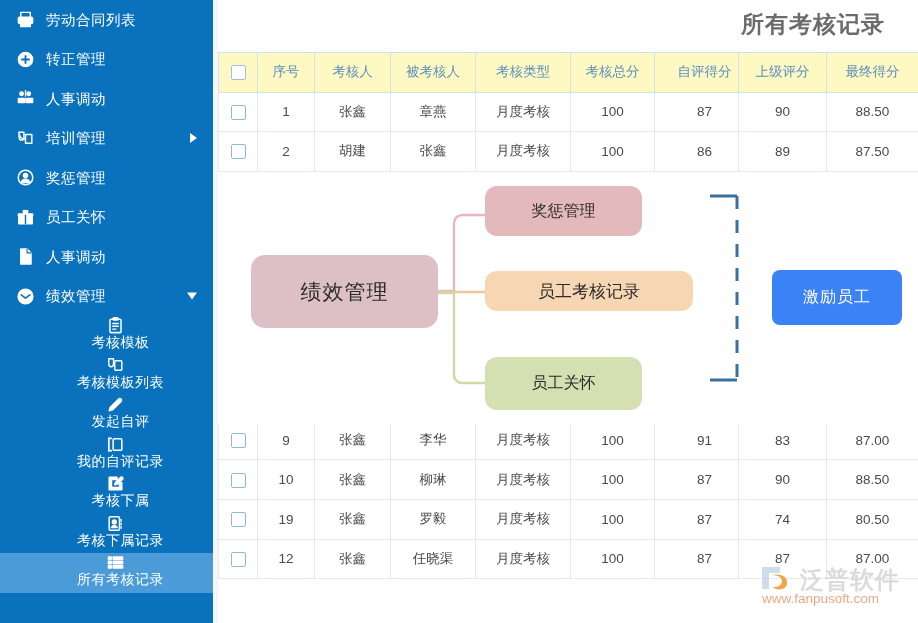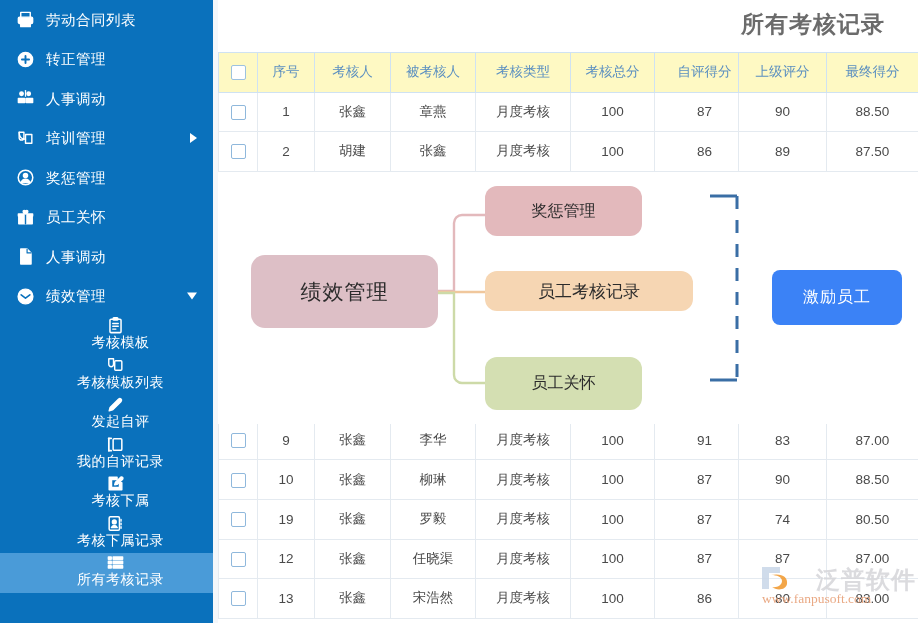--- a/index.html
+++ b/index.html
@@ -149,28 +149,28 @@
   #connectors { position: absolute; left: 0; top: 0; width: 700px; height: 248px; }
   #bracket { position: absolute; left: 0; top: 0; width: 700px; height: 248px; }
 
   
   #watermark {
     position: absolute; left: 758px; top: 563px;
     width: 160px; height: 52px; pointer-events: none;
     opacity: .92;
   }
   #wm-text {
-    position: absolute; left: 58px; top: 1px;
+    position: absolute; left: 42px; top: 1px;
     font-size: 24px; font-weight: bold; color: #d8d8dc;
     letter-spacing: 1px; white-space: nowrap;
   }
   #wm-url {
     position: absolute; left: 4px; top: 28px;
     font-size: 13.5px; color: #e8a27a; white-space: nowrap;
-    font-family: Liberation Serif, serif;
+    font-family: Liberation Sans, sans-serif;
   }
 </style>
 </head>
 <body>
 
 <div id="app">
 
   <nav id="sidebar">
       <div class="nav-item">
         <span class="nav-ico">
@@ -433,31 +433,20 @@
             <td><span class="cb"></span></td>
             <td>12</td>
             <td>张鑫</td>
             <td>任晓渠</td>
             <td>月度考核</td>
             <td>100</td>
             <td class="lnum">87</td>
             <td>87</td>
             <td>87.00</td>
           </tr>
-          <tr>
-            <td><span class="cb"></span></td>
-            <td>13</td>
-            <td>张鑫</td>
-            <td>宋浩然</td>
-            <td>月度考核</td>
-            <td>100</td>
-            <td class="lnum">86</td>
-            <td>80</td>
-            <td>83.00</td>
-          </tr>
         </tbody>
     </table>
   </div>
 
   <div id="diagram">
 
     <svg id="connectors" viewBox="0 0 700 248" width="700" height="248">
 
       <path d="M220,115 H236 V47 a8,8 0 0 1 8,-8 H267" fill="none" stroke="#e3b9bc" stroke-width="2.4"></path>
       <path d="M220,116 H267" fill="none" stroke="#f0c79c" stroke-width="2.4"></path>

